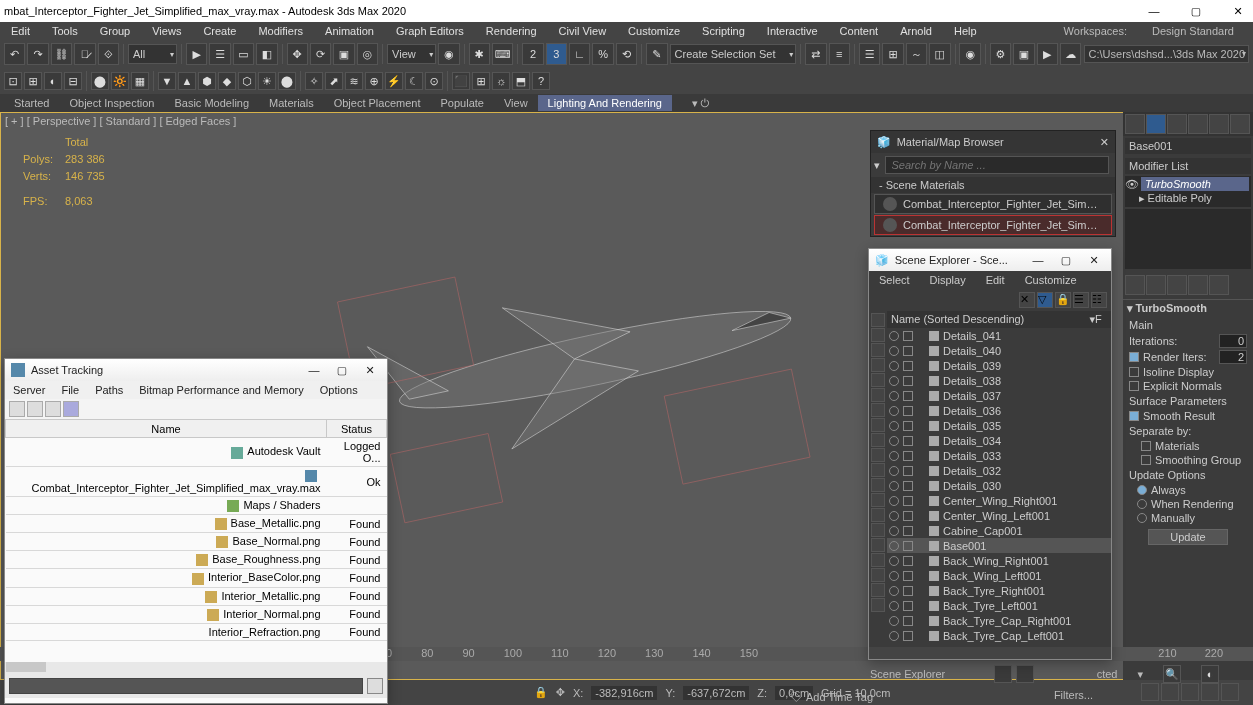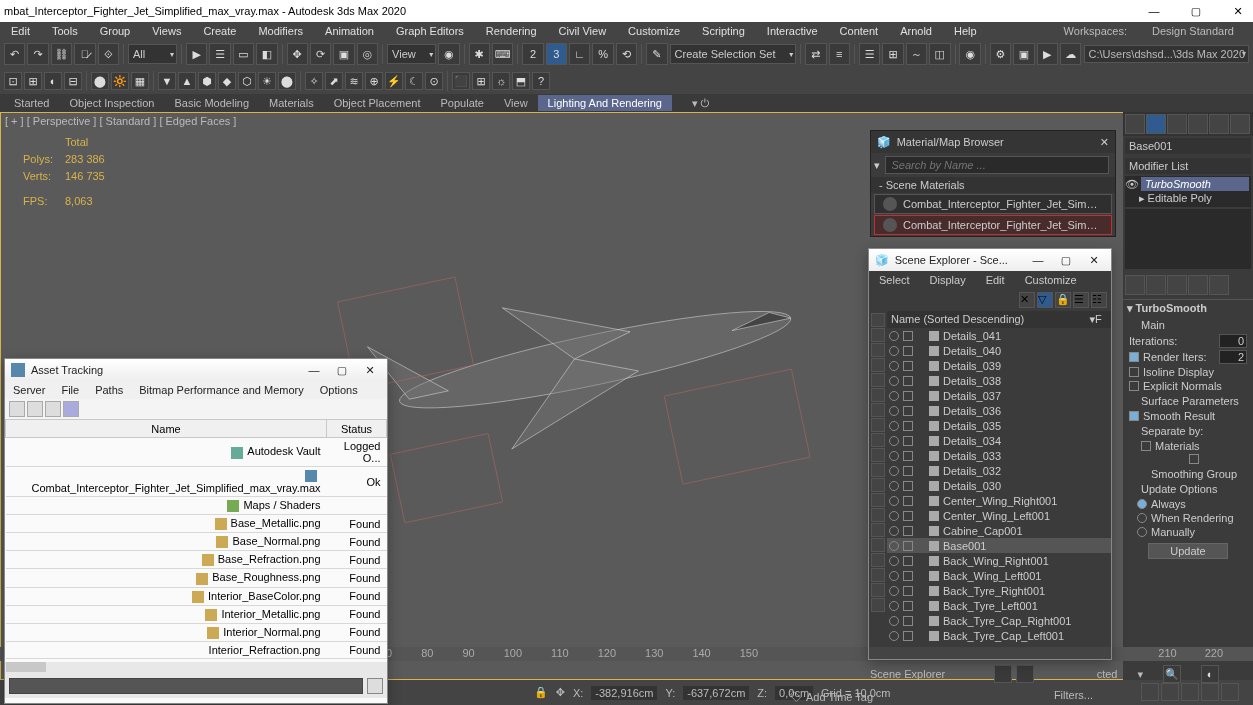--- a/index.html
+++ b/index.html
@@ -53,21 +53,21 @@
   .cmd-tabs .ct.a { background: #2f5b8f; }
   .cmd-field { background:#333; margin:2px; padding:2px 4px; }
   .mod-list { font-style: italic; background:#5a668b; color:#fff; padding:1px 4px; margin:0 2px; }
   .mod-item { padding:1px 6px; }
   .mod-item.b { margin-left: 8px; }
   .sub-ico { display:flex; gap:1px; margin:4px 2px; }
   .sub-ico .si { width:20px; height:20px; background:#444; border:1px solid #555; }
   .roll-head { background:#3b3b3b; border-top:1px solid #555; padding:2px 4px; font-weight:bold; }
   .param-row { display:flex; align-items:center; padding:1px 6px; gap:4px; }
   .param-row .spin { margin-left:auto; background:#222; border:1px solid #555; width:28px; text-align:right; padding:0 2px;}
-  .sec-lbl { padding:2px 6px;margin-left:12px; }
+  .sec-lbl { padding:2px 6px; }
   .chk { width:10px; height:10px; border:1px solid #888; display:inline-block; }
   .chk.on { background:#7aaed6; }
   .btn-up { width:80px; background:#555; border:1px solid #666; text-align:center; margin:4px auto; padding:1px;}
 
   
   .win { position: absolute; background: #fafafa; border: 1px solid #888; box-shadow: 0 4px 12px rgba(0,0,0,0.3); }
   .win .w-title { background: linear-gradient(#fff,#eee); height: 22px; display:flex; align-items:center; padding:0 6px; gap:6px; color:#222; }
   .win .w-title .t-ico { width:14px; height:14px; background:#58a; }
   .win .w-title .flex { flex:1; }
   .win .w-title .wb { width:22px; text-align:center; color:#222; }
@@ -371,21 +371,21 @@
   <div class="sec-lbl">Surface Parameters</div>
   <div class="param-row">
       <span class="chk on"></span>
       <span>Smooth Result</span>
     </div>
   <div class="sec-lbl">Separate by:</div>
   <div class="param-row" style="padding-left:18px;">
       <span class="chk"></span>
       <span>Materials</span>
     </div>
-  <div class="param-row" style="padding-left:18px;flex-direction:column;">
+  <div class="param-row" style="padding-left:18px;">
       <span class="chk"></span>
       <span>Smoothing Group</span>
     </div>
   <div class="sec-lbl">Update Options</div>
   <div class="param-row" style="padding-left:14px;">
       <span class="chk" style="border-radius:50%; background:#7aaed6;"></span>
       <span>Always</span>
     </div>
   <div class="param-row" style="padding-left:14px;">
       <span class="chk" style="border-radius:50%;"></span>
@@ -721,24 +721,20 @@
           </tr>
           <tr>
             <td class="indent2"><span class="at-ico img"></span>Base_Metallic.png</td>
             <td>Found</td>
           </tr>
           <tr>
             <td class="indent2"><span class="at-ico img"></span>Base_Normal.png</td>
             <td>Found</td>
           </tr>
           <tr>
-            <td class="indent2"><span class="at-ico img"></span>Base_Refraction.png</td>
-            <td>Found</td>
-          </tr>
-          <tr>
             <td class="indent2"><span class="at-ico img"></span>Base_Roughness.png</td>
             <td>Found</td>
           </tr>
           <tr>
             <td class="indent2"><span class="at-ico img"></span>Interior_BaseColor.png</td>
             <td>Found</td>
           </tr>
           <tr>
             <td class="indent2"><span class="at-ico img"></span>Interior_Metallic.png</td>
             <td>Found</td>

